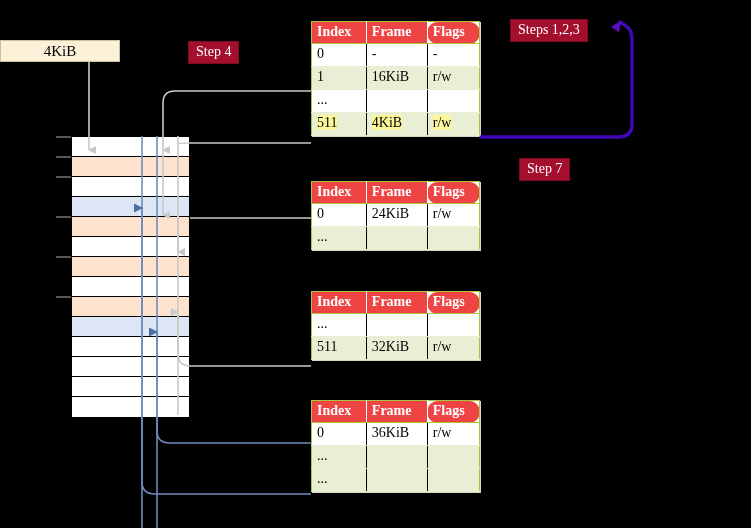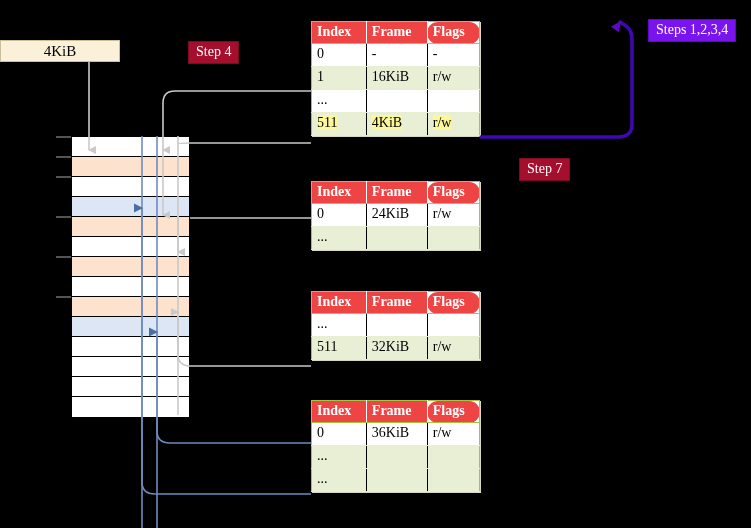--- a/index.html
+++ b/index.html
@@ -160,21 +160,21 @@
       <div class="mem-tick" style="top: 156px;"></div>
       <div class="mem-tick" style="top: 176px;"></div>
       <div class="mem-tick" style="top: 216px;"></div>
       <div class="mem-tick" style="top: 256px;"></div>
       <div class="mem-tick" style="top: 296px;"></div>
     </div>
 
   <div class="box-4kib">4KiB</div>
 
   <div class="badge red" id="badge-step0">Step 4</div>
-  <div class="badge purple" id="badge-steps1234">Steps 1,2,3,4</div>
+  <div class="badge red" id="badge-steps123">Steps 1,2,3</div>
   <div class="badge red" id="badge-step4">Step 7</div>
 
   <table class="ptable" id="tbl1">
       <thead>
         <tr>
           <th class="col-idx">Index</th>
           <th class="col-frm">Frame</th>
           <th class="col-flg">Flags</th>
         </tr>
       </thead>

